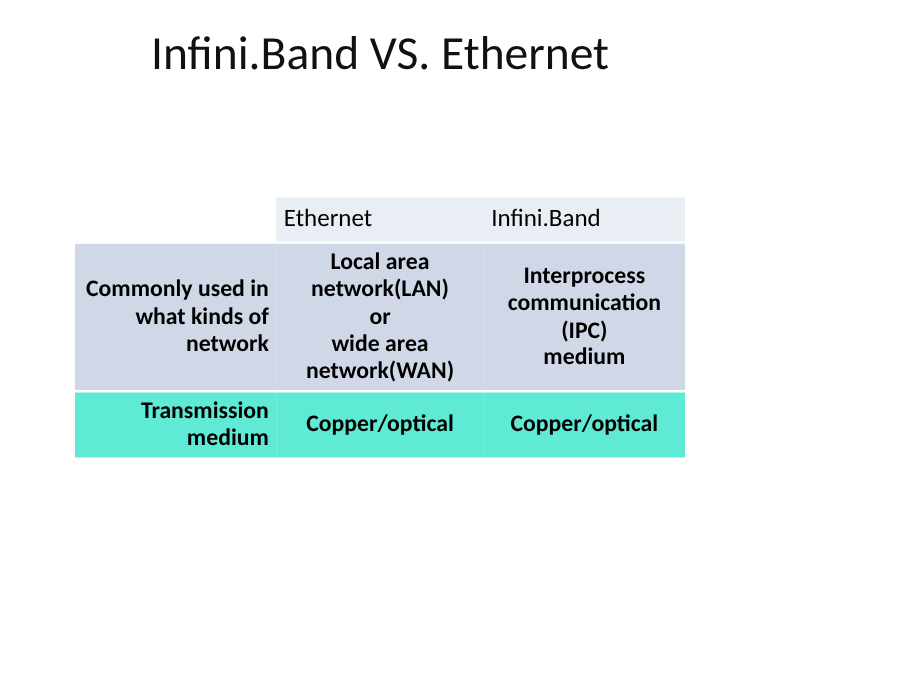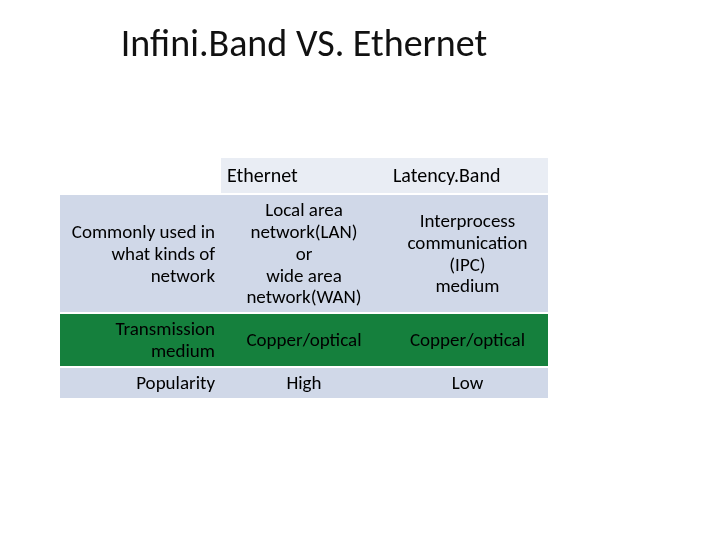--- a/index.html
+++ b/index.html
@@ -49,42 +49,43 @@
     font-size: 20px;
   }
   table.cmp thead th:first-child {
     background: #fff;
   }
   table.cmp tbody td:first-child {
     text-align: right;
   }
   table.cmp tbody td {
     text-align: center;
+    font-weight: bold;
   }
-  tr.band-a td { background: #15803d; }
+  tr.band-a td { background: #5eead4; }
   tr.band-b td { background: #d0d8e8; }
   .multiline span { display: block; }
 </style>
 </head>
 <body>
 
 <div class="slide">
   <h1 class="title">Infini.Band VS. Ethernet</h1>
 
   <table class="cmp">
     <colgroup>
       <col class="c-label">
         <col class="c-a">
         <col class="c-b">
     </colgroup>
     <thead>
       <tr>
         <th></th>
         <th>Ethernet</th>
-        <th>Latency.Band</th>
+        <th>Infini.Band</th>
       </tr>
     </thead>
     <tbody>
       <tr class="band-b">
         <td>Commonly used in what kinds of network</td>
         <td class="multiline">
           <span>Local area network(LAN)</span>
           <span>or</span>
           <span>wide area network(WAN)</span>
         </td>
@@ -92,20 +93,15 @@
           <span>Interprocess</span>
           <span>communication (IPC)</span>
           <span>medium</span>
         </td>
       </tr>
       <tr class="band-a">
         <td>Transmission medium</td>
         <td>Copper/optical</td>
         <td>Copper/optical</td>
       </tr>
-      <tr class="band-b">
-        <td>Popularity</td>
-        <td>High</td>
-        <td>Low</td>
-      </tr>
     </tbody>
   </table>
 </div>
 
 </body></html>

